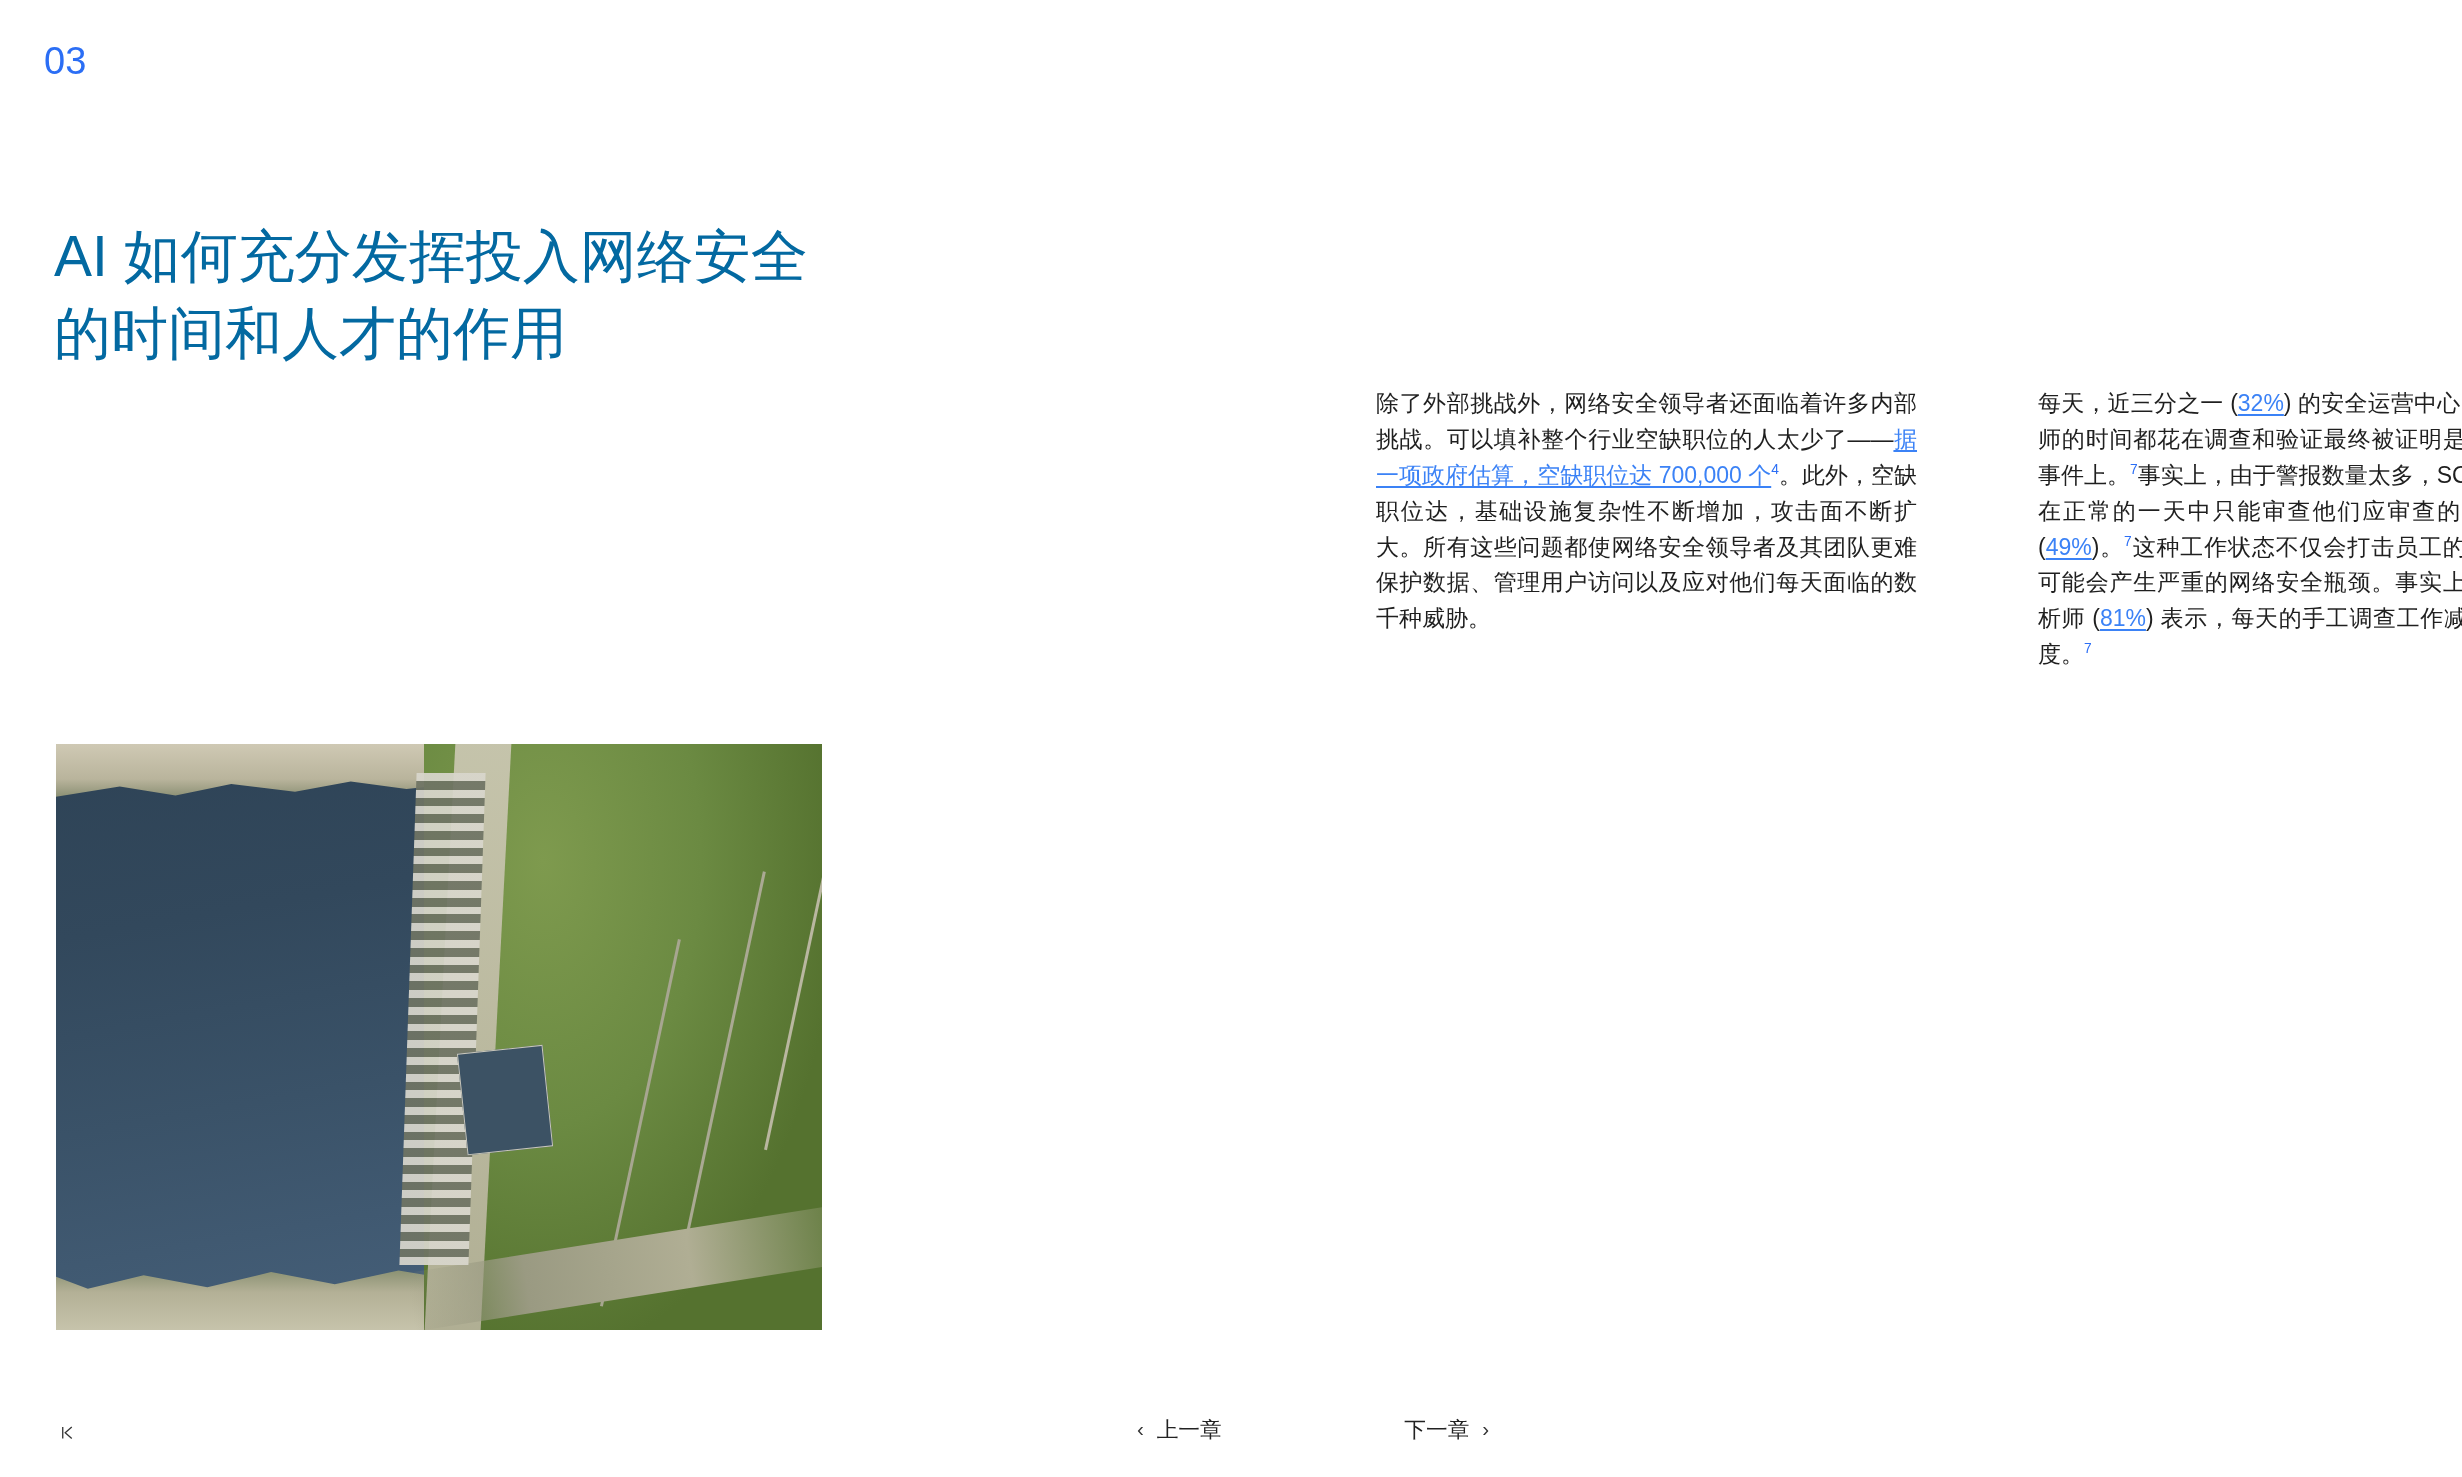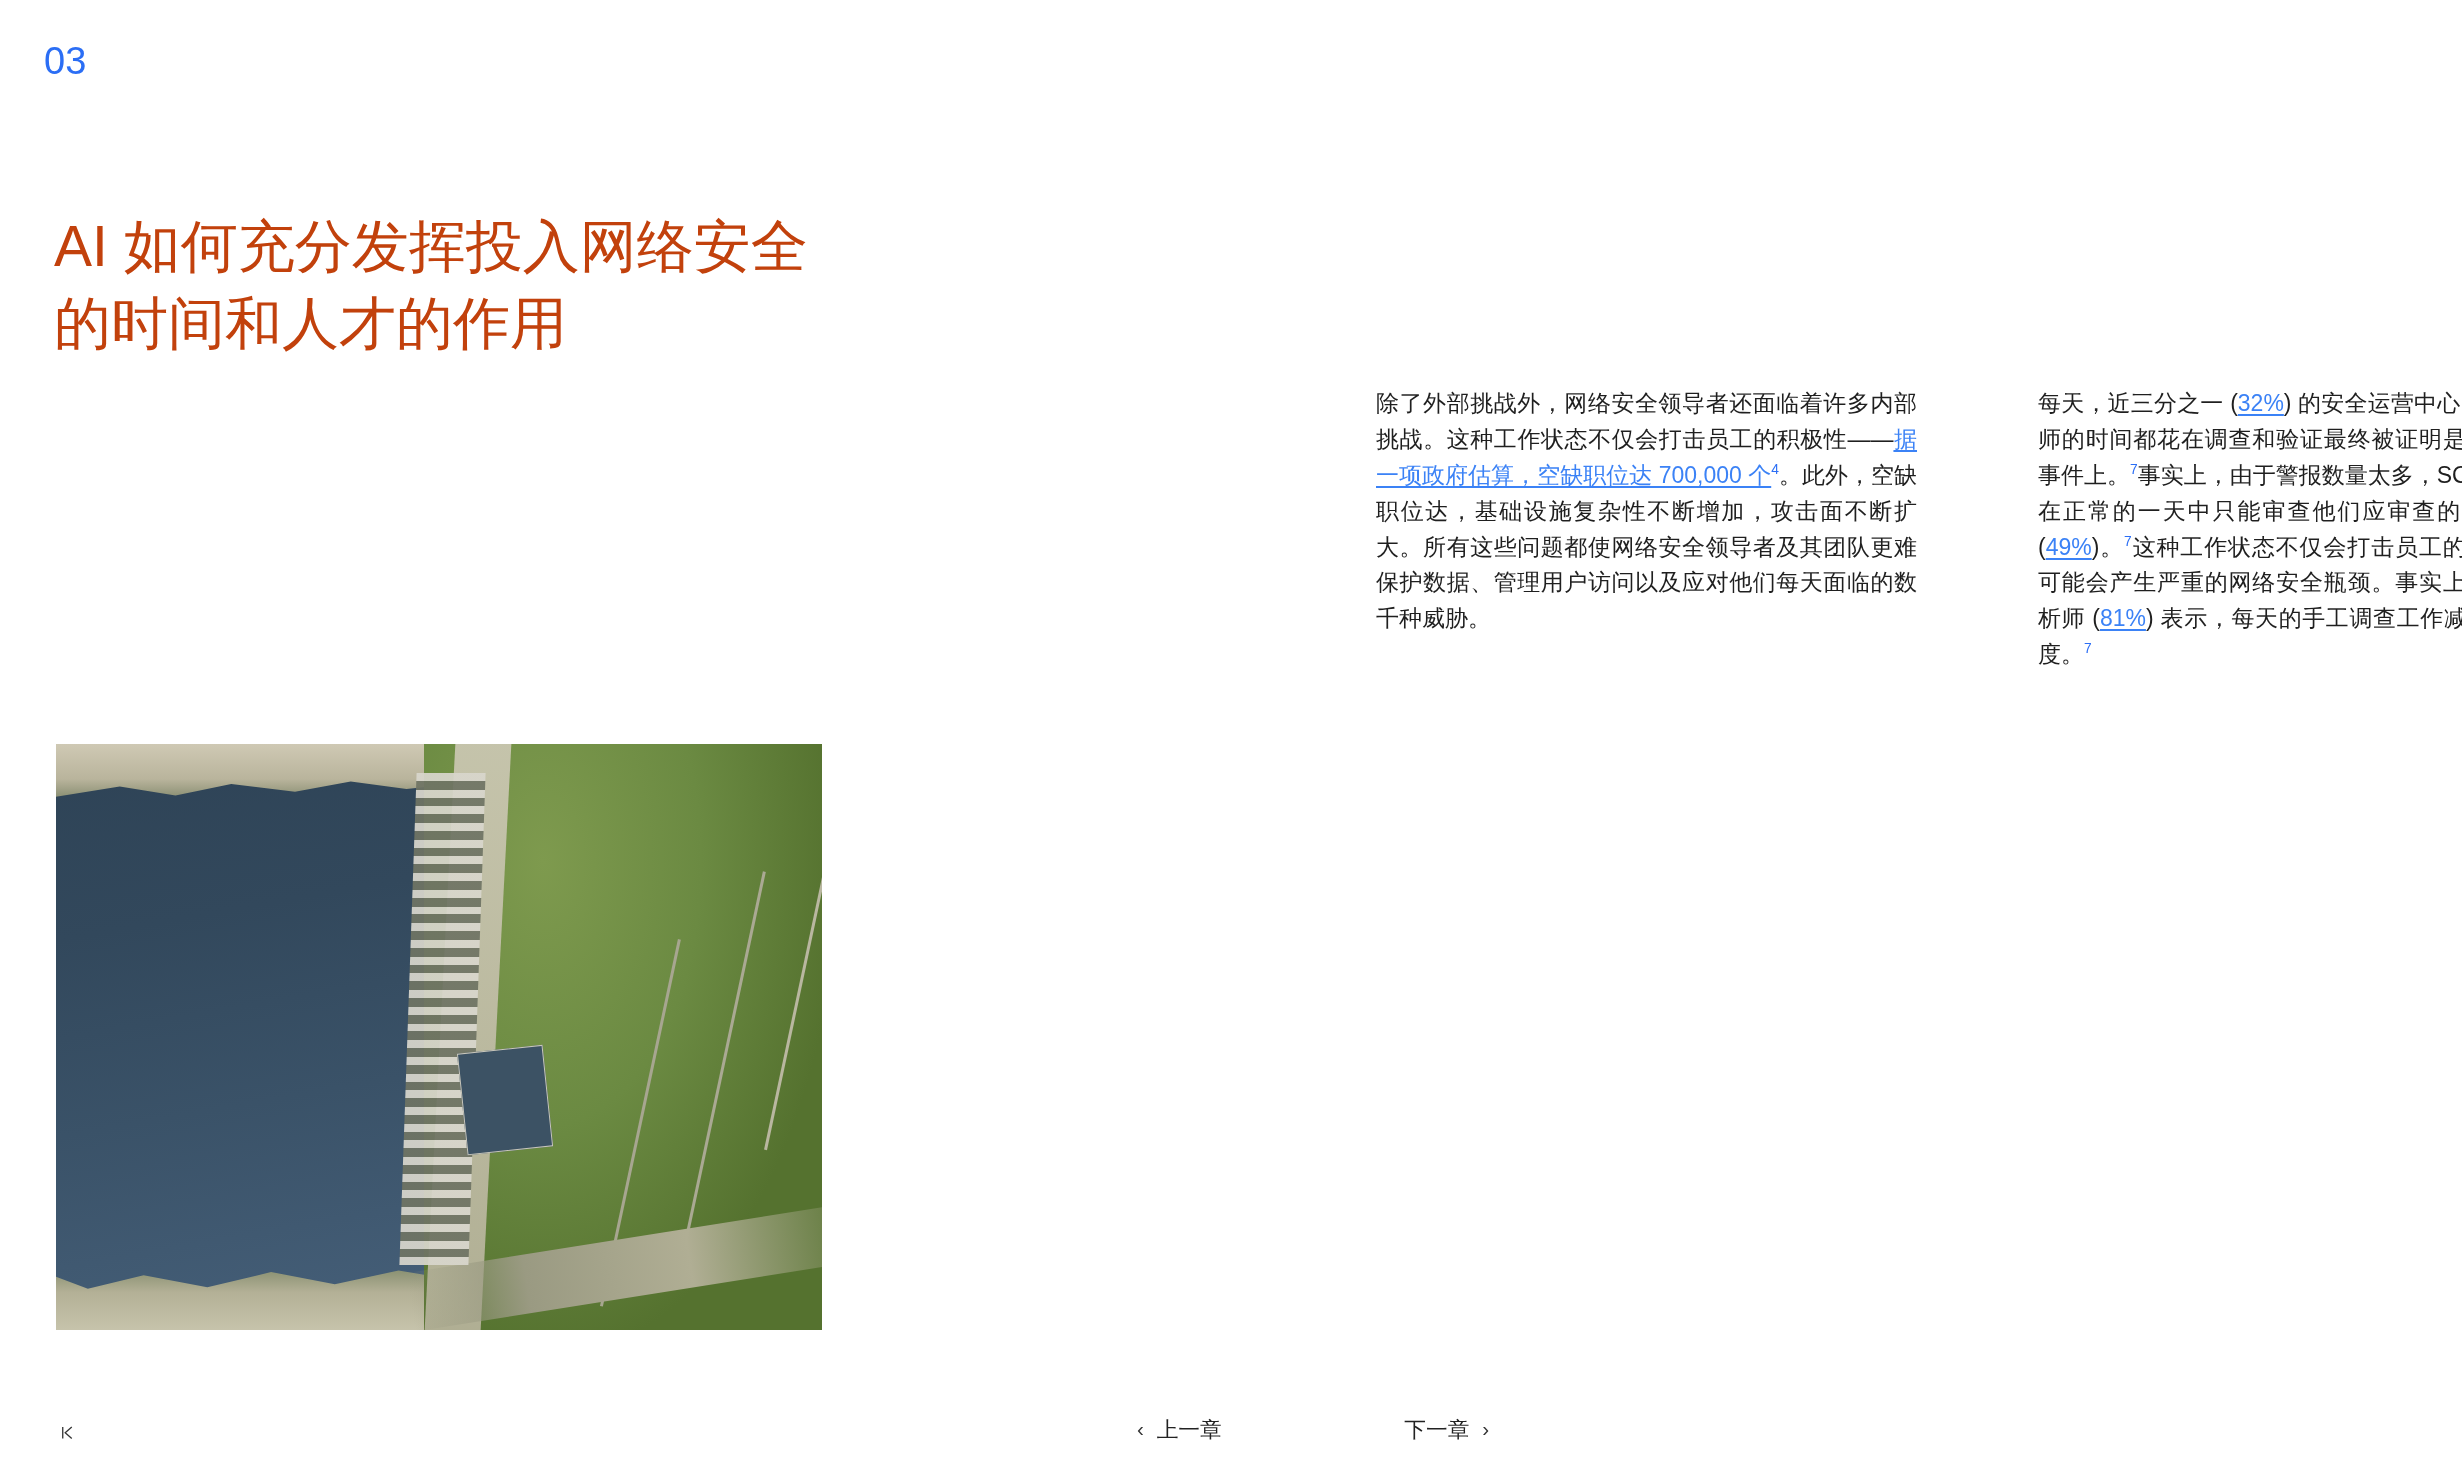--- a/index.html
+++ b/index.html
@@ -30,25 +30,25 @@
     line-height: 1;
     color: #2b6ef5;
     font-weight: 400;
     letter-spacing: 0.2px;
   }
 
   
   .heading {
     position: absolute;
     left: 54px;
-    top: 170px;
+    top: 180px;
     width: 798px;
     font-size: 57px;
     line-height: 1.34;
-    color: #c2410c;
+    color: #0369a1;
     font-weight: 400;
     letter-spacing: 0px;
   }
 
   
   .photo {
     position: absolute;
     left: 56px;
     top: 744px;
     width: 766px;
@@ -223,21 +223,21 @@
 
   <div class="photo">
     <div class="water"></div>
     <div class="land">
       <div class="road"></div>
     </div>
     <div class="dam"></div>
     <div class="pool"></div>
   </div>
 
-  <div class="col col-1"><span>除了外部挑战外，网络安全领导者还面临着许多内部挑战。这种工作状态不仅会打击员工的积极性——</span><a class="link" href="#">据一项政府估算，空缺职位达 700,000 个</a><sup>4</sup><span>。此外，空缺职位达，基础设施复杂性不断增加，攻击面不断扩大。所有这些问题都使网络安全领导者及其团队更难保护数据、管理用户访问以及应对他们每天面临的数千种威胁。</span></div>
+  <div class="col col-1"><span>除了外部挑战外，网络安全领导者还面临着许多内部挑战。可以填补整个行业空缺职位的人太少了——</span><a class="link" href="#">据一项政府估算，空缺职位达 700,000 个</a><sup>4</sup><span>。此外，空缺职位达，基础设施复杂性不断增加，攻击面不断扩大。所有这些问题都使网络安全领导者及其团队更难保护数据、管理用户访问以及应对他们每天面临的数千种威胁。</span></div>
   <div class="col col-2"><span>每天，近三分之一 (</span><a class="link" href="#">32%</a><span>) 的安全运营中心 (SOC) 分析师的时间都花在调查和验证最终被证明是虚假威胁的事件上。</span><sup>7</sup><span>事实上，由于警报数量太多，SOC 团队成员在正常的一天中只能审查他们应审查的警报的一半 (</span><a class="link" href="#">49%</a><span>)。</span><sup>7</sup><span>这种工作状态不仅会打击员工的积极性，还可能会产生严重的网络安全瓶颈。事实上，大多数分析师 (</span><a class="link" href="#">81%</a><span>) 表示，每天的手工调查工作减慢了工作速度。</span><sup>7</sup></div>
 
   <div class="footer">
 
     <div class="footer-first">
       <svg class="arrow-svg" width="19.7" height="19.7" viewBox="0 0 24 24" fill="none" stroke="#333" stroke-width="1.6">
         <path d="M18 5 L10 12 L18 19"></path>
         <path d="M7 5 L7 19"></path>
       </svg>
     </div>

